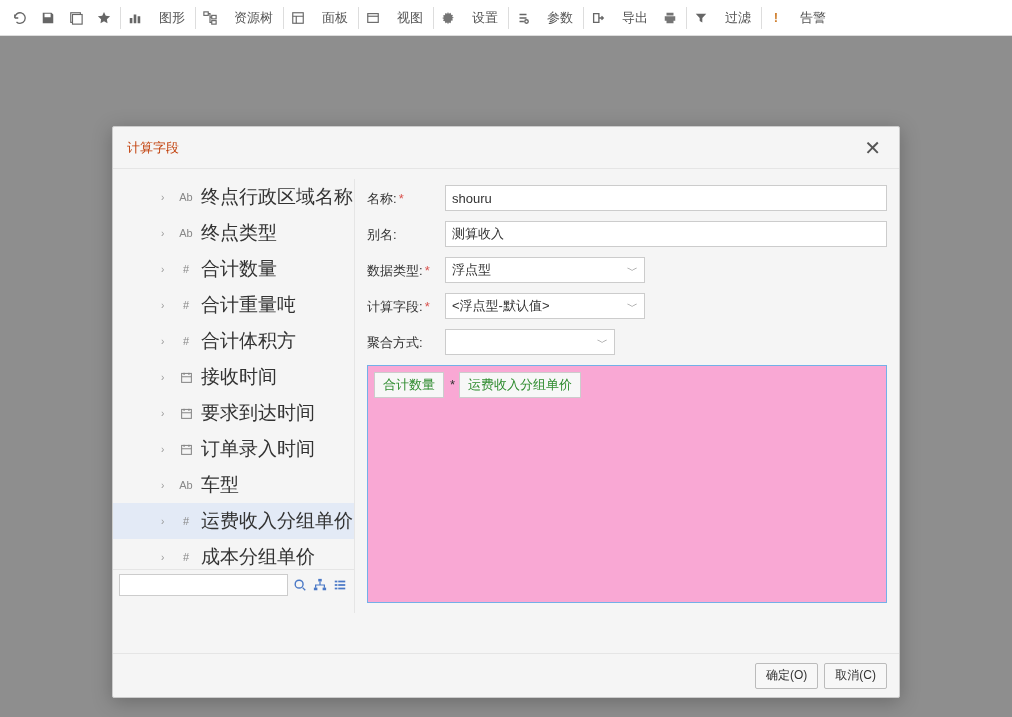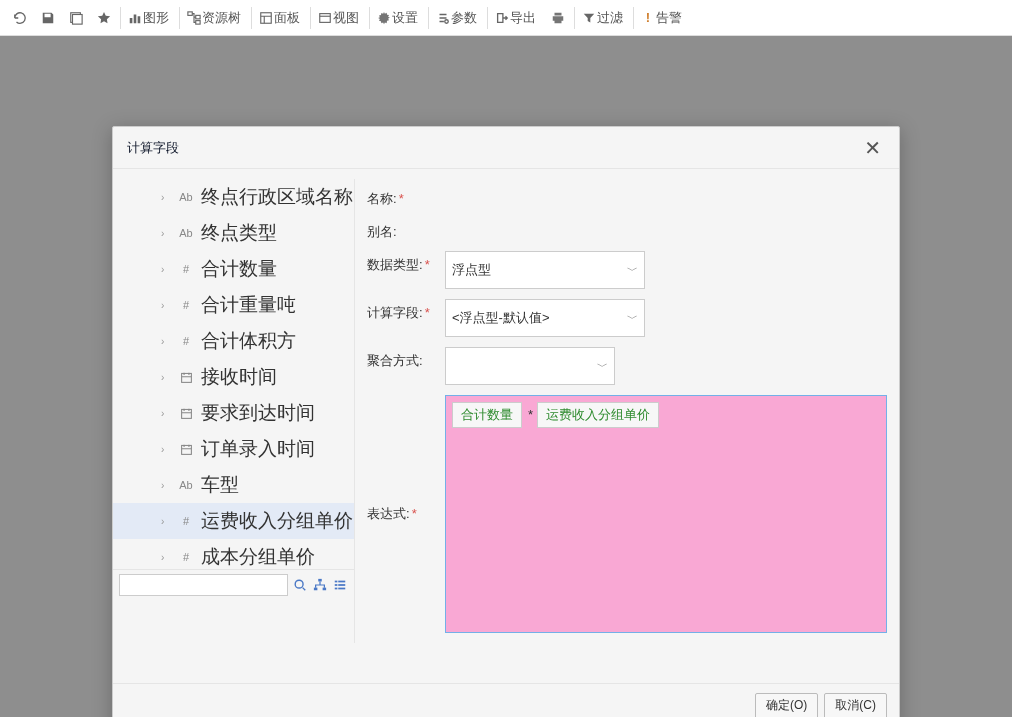--- a/index.html
+++ b/index.html
@@ -20,21 +20,21 @@
       background: #fff;
       border-bottom: 1px solid #ddd;
       display: flex;
       align-items: center;
       padding: 0 8px;
       gap: 4px;
     }
     .tb-item {
       display: inline-flex;
       align-items: center;
-      gap: 0;
+      gap: 16px;
       padding: 4px 6px;
       color: #555;
       cursor: pointer;
       border-left: 1px solid #ddd;
       height: 22px;
     }
     .tb-item:first-child, .tb-item.icon-only { border-left: none; }
     .tb-item.icon-only { padding: 4px; }
     .tb-icon { width: 16px; height: 16px; display: inline-flex; align-items: center; justify-content: center; color: #666; }
     .tb-label { font-size: 13px; color: #555; }
@@ -61,21 +61,21 @@
       flex-direction: column;
     }
     .modal-header {
       height: 42px;
       display: flex;
       align-items: center;
       justify-content: space-between;
       padding: 0 14px;
       border-bottom: 1px solid #e5e5e5;
     }
-    .modal-title { font-size: 13px; color: #0f172a; }
+    .modal-title { font-size: 13px; color: #c2410c; }
     .modal-close { cursor: pointer; font-size: 20px; color: #555; line-height: 1; padding: 2px 4px; }
     
     .modal-body {
       display: flex;
       padding: 10px 0 0 0;
     }
     
     
     .tree-panel {
       width: 242px;
@@ -146,21 +146,21 @@
       width: 100%;
       height: 26px;
       border: 1px solid #ccc;
       background: #fff;
       padding: 0 6px;
       font-size: 13px;
       color: #333;
     }
     .select-input {
       width: 200px;
-      height: 38px;
+      height: 26px;
       border: 1px solid #ccc;
       background: #fff;
       padding: 0 6px;
       font-size: 13px;
       color: #333;
       display: flex;
       align-items: center;
       justify-content: space-between;
       cursor: pointer;
     }
@@ -431,23 +431,25 @@
                 <rect x="2" y="11" width="3" height="2"></rect>
                 <rect x="6" y="11" width="8" height="2"></rect>
               </svg>
           </span>
         </div>
       </div>
 
       <div class="form-panel">
         <div class="form-row">
           <div class="form-label"><span>名称:</span><span class="req">*</span></div>
+          <div class="form-field"><input class="text-input" value="shouru" style=""></div>
         </div>
         <div class="form-row">
           <div class="form-label">别名:</div>
+          <div class="form-field"><input class="text-input" value="测算收入" style=""></div>
         </div>
         <div class="form-row">
           <div class="form-label"><span>数据类型:</span><span class="req">*</span></div>
           <div class="form-field">
             <div class="select-input">
               <span>浮点型</span>
               <span class="select-caret">﹀</span>
             </div>
           </div>
         </div>
@@ -463,21 +465,20 @@
         <div class="form-row">
           <div class="form-label">聚合方式:</div>
           <div class="form-field">
             <div class="select-input narrow">
               <span></span>
               <span class="select-caret">﹀</span>
             </div>
           </div>
         </div>
         <div class="form-row">
-          <div class="form-label" style="padding-top:110px;"><span>表达式:</span><span class="req">*</span></div>
           <div class="form-field">
             <div class="expr-box" id="expr-box"><span class="token">合计数量</span><span class="token-op">*</span><span class="token">运费收入分组单价</span></div>
           </div>
         </div>
       </div>
 
     </div>
     <div class="modal-footer">
       <button class="btn">确定(O)</button>
       <button class="btn">取消(C)</button>

